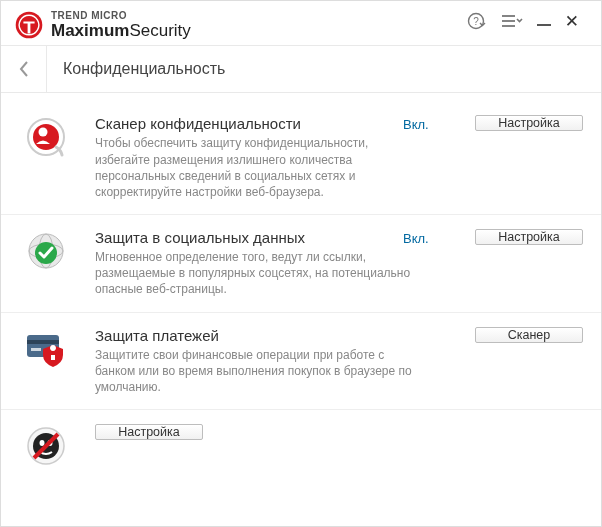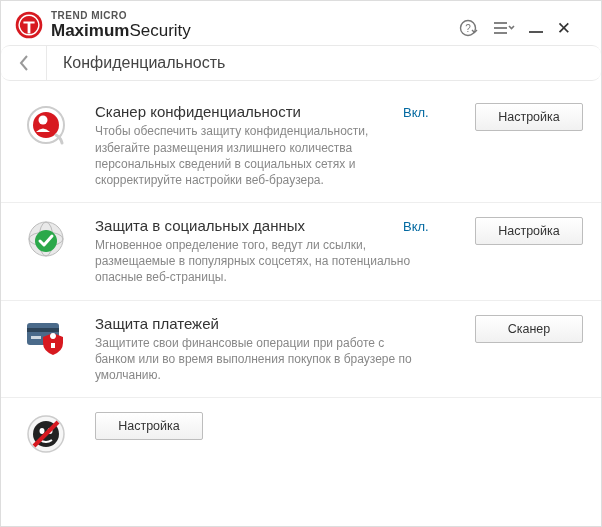--- a/index.html
+++ b/index.html
@@ -12,22 +12,22 @@
   }
   .window {
     width: 602px;
     height: 527px;
     border: 1px solid #ddd;
     display: flex;
     flex-direction: column;
   }
   .header {
     display: flex;
-    align-items: flex-end;
-    padding: 10px 30px 6px 14px;
+    align-items: flex-start;
+    padding: 10px 22px 6px 14px;
   }
   .logo-t {
     width: 28px; height: 28px;
     margin-right: 8px;
   }
   .brand { line-height: 1.05; }
   .brand-top {
     font-size: 10px;
     letter-spacing: 0.5px;
     color: #555;
@@ -53,22 +53,21 @@
     font-size: 16px;
   }
   .hdr-btn svg { display:block; }
   .minim { width:14px; border-top:2px solid #555; margin-top:6px;}
   .closex { font-size:17px; font-weight:400; color:#333;}
   .subheader {
     display: flex;
     align-items: center;
     border-top: 1px solid #e9e9e9;
     border-bottom: 1px solid #e9e9e9;
-    height: 36px;
-    border-radius: 9px;
+    height: 48px;
   }
   .back {
     width: 46px;
     display:flex; align-items:center; justify-content:center;
     height:100%;
     border-right: 1px solid #e9e9e9;
     cursor:pointer;
     color:#888;
   }
   .page-title {
@@ -113,21 +112,21 @@
     margin-top: 3px;
     max-width: 320px;
   }
   .row-action {
     flex: 0 0 108px;
     display:flex;
     align-items:flex-start;
   }
   .btn {
     width: 108px;
-    height: 28px;
+    height: 16px;
     border: 1px solid #bdbdbd;
     background: linear-gradient(#ffffff,#f1f1f1);
     border-radius: 2px;
     font-size: 12.5px;
     color: #333;
     cursor: pointer;
     box-shadow: inset 0 1px 0 #fff;
   }
 </style>
 </head>

